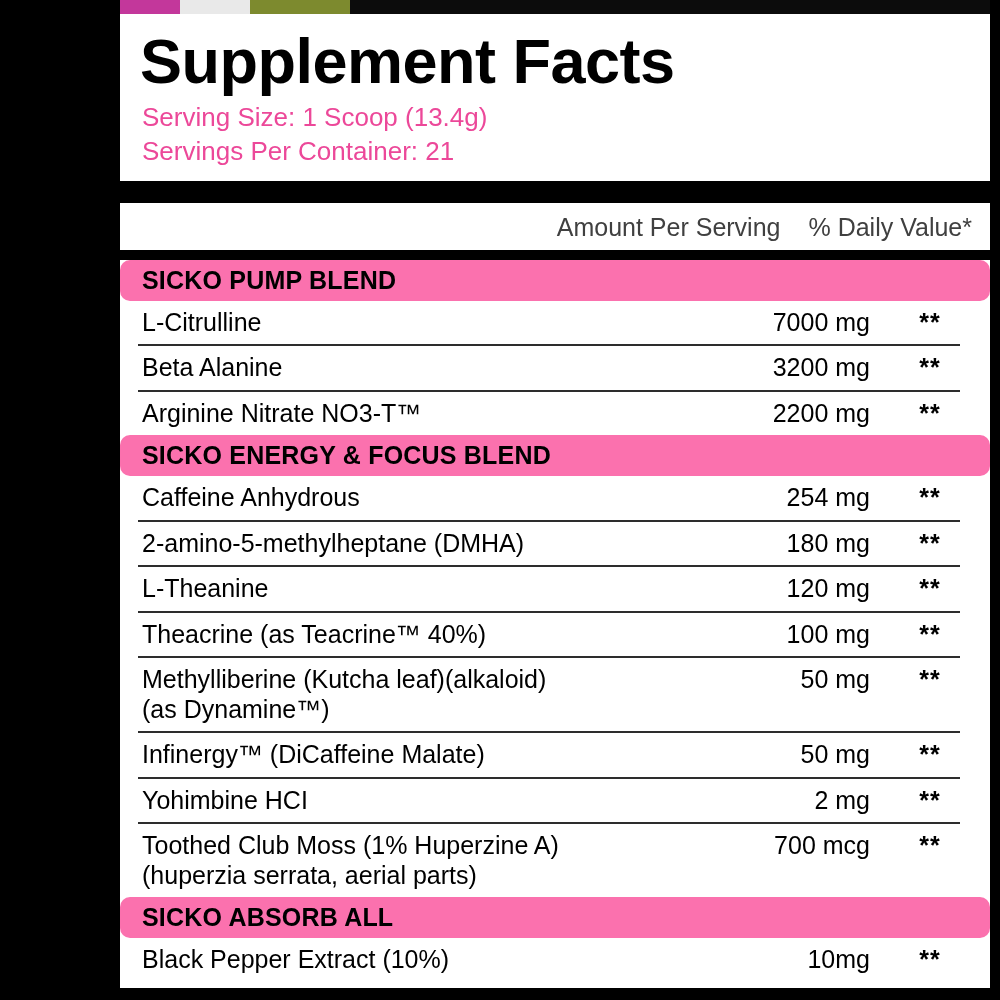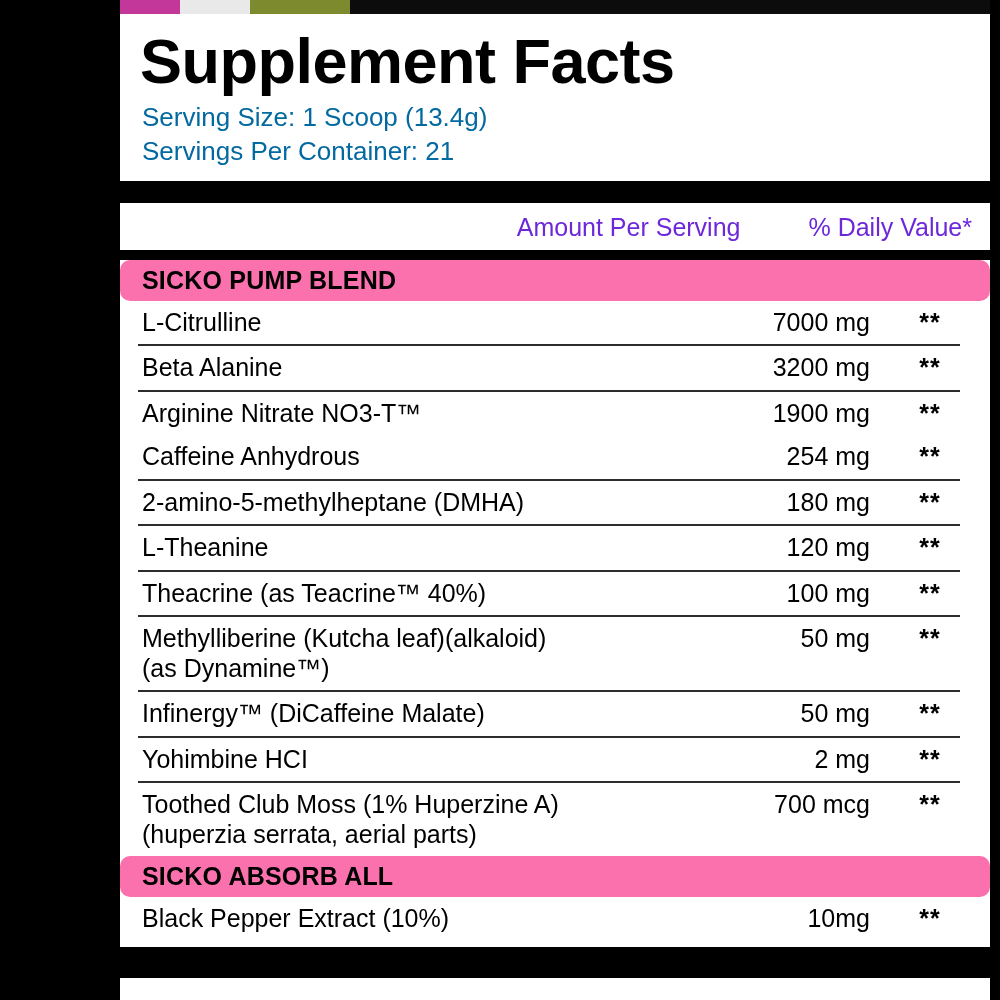--- a/index.html
+++ b/index.html
@@ -65,41 +65,40 @@
     font-weight: bold;
     letter-spacing: -0.5px;
     padding: 14px 0 0 20px;
     line-height: 1.05;
     color: #000;
   }
   .serving-lines {
     padding: 6px 0 0 22px;
     font-size: 26px;
     line-height: 1.32;
-    color: #0369a1;
+    color: #ec4899;
   }
 
   .rule-thick {
     height: 22px;
     background: #000;
     margin: 12px 0 0 0;
   }
   .rule-thin {
     height: 3px;
     background: #000;
   }
 
   .head-row {
     display: flex;
     justify-content: flex-end;
     align-items: baseline;
     font-size: 25px;
     padding: 10px 18px 8px 0;
-    color: #6d28d9;
-    gap: 40px;
+    color: #404040;
   }
   .head-row .aps { margin-right: 28px; }
 
   .black-bar {
     height: 10px;
     background: #000;
   }
 
   .blend-head {
     background: #fb71ae;
@@ -196,24 +195,25 @@
 
     <div class="ing">
       <span class="nm">Beta Alanine</span>
       <span class="amt">3200 mg</span>
       <span class="dv">**</span>
     </div>
     <div class="sep"></div>
 
     <div class="ing">
       <span class="nm">Arginine Nitrate NO3-T™</span>
-      <span class="amt">1900 mg</span>
-      <span class="dv">**</span>
-    </div>
-
+      <span class="amt">2200 mg</span>
+      <span class="dv">**</span>
+    </div>
+
+    <div class="blend-head">SICKO ENERGY &amp; FOCUS BLEND</div>
 
     <div class="ing">
       <span class="nm">Caffeine Anhydrous</span>
       <span class="amt">254 mg</span>
       <span class="dv">**</span>
     </div>
     <div class="sep"></div>
 
     <div class="ing">
       <span class="nm">2-amino-5-methylheptane (DMHA)</span>

